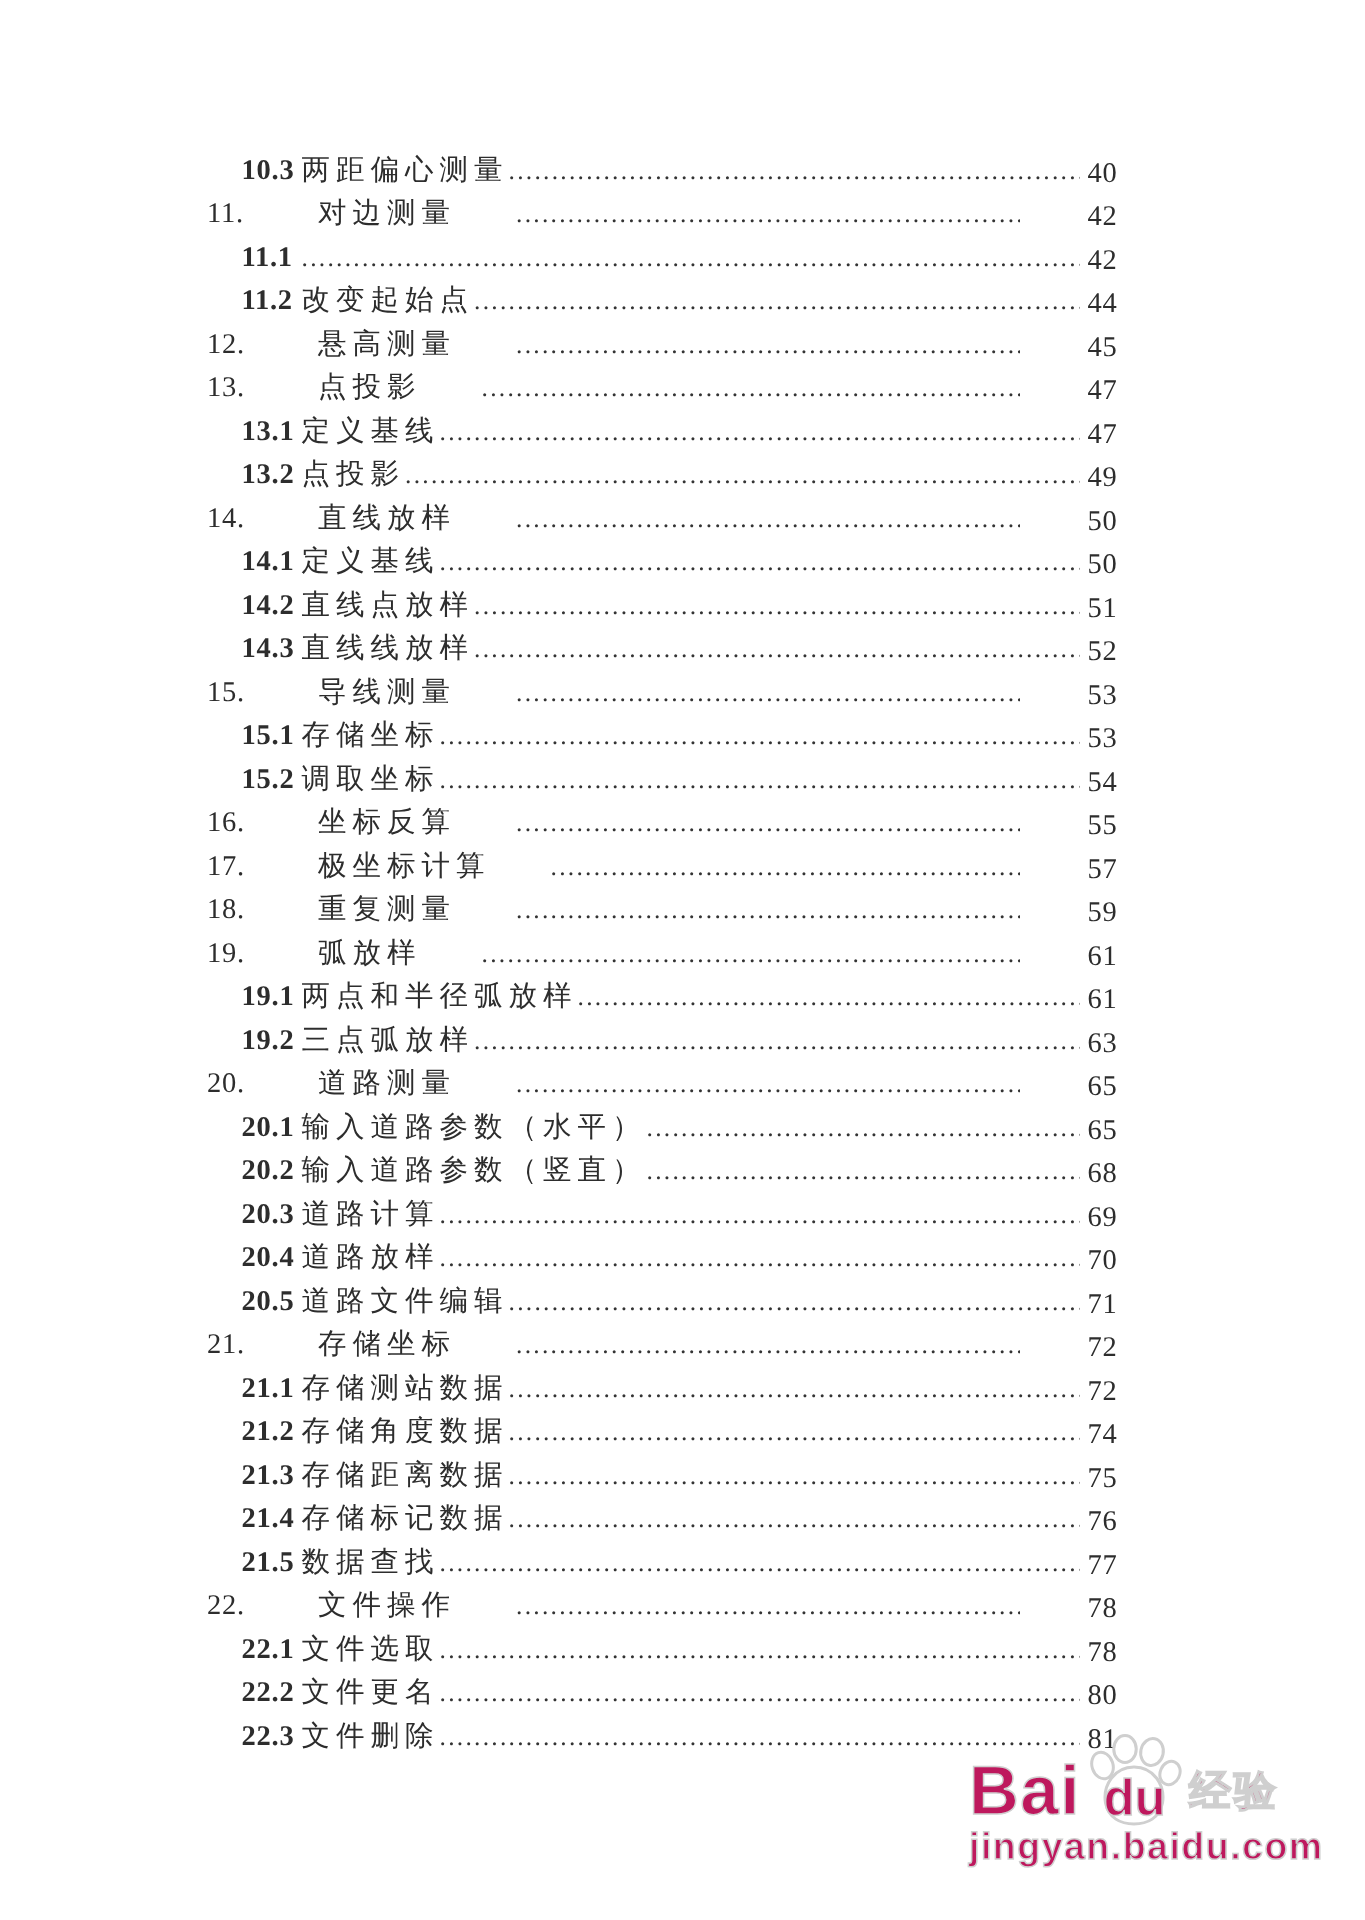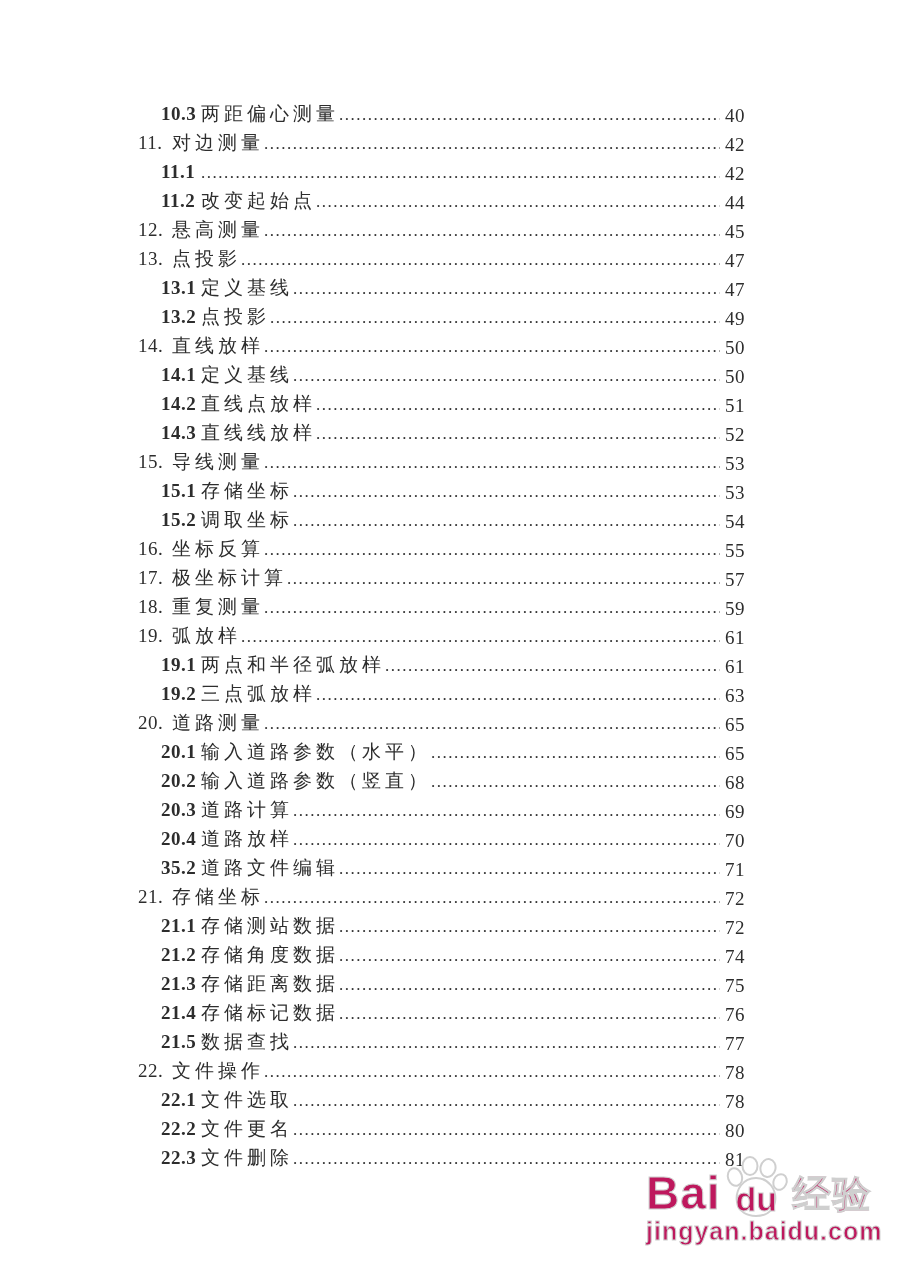--- a/index.html
+++ b/index.html
@@ -21,21 +21,21 @@
     color: #2d2d2d;
   }
   .toc-row {
     display: flex;
     align-items: baseline;
     height: 29px;
     line-height: 29px;
     font-size: 19px;
     white-space: nowrap;
   }
-  .toc-row.level-1 { padding-left: 3px; }
+  .toc-row.level-1 { padding-left: 3px; gap: 40px; }
   .toc-row.level-2 { padding-left: 26px; }
   .toc-num {
     flex: 0 0 auto;
     letter-spacing: 0.5px;
   }
   .toc-row.level-1 .toc-num { width: 34px; }
   .toc-row.level-2 .toc-num { width: 40px; font-weight: bold; }
   .toc-title {
     flex: 0 0 auto;
     letter-spacing: 4px;
@@ -82,21 +82,21 @@
     margin: 0 2px;
   }
   .paw-wrap svg { position: absolute; left: 0; top: -4px; }
   .wm-du {
     position: absolute;
     left: 13px; bottom: 0px;
     font-size: 34px;
     line-height: 34px;
   }
   .wm-jingyan {
-    font-size: 38px;
+    font-size: 28px;
     line-height: 44px;
     letter-spacing: 2px;
     margin-left: 4px;
   }
   .wm-line2 {
     margin-top: 1px;
     font-size: 25px;
     letter-spacing: 1px;
   }
 </style>
@@ -255,21 +255,21 @@
       <span class="toc-dots">................................................................................................................................................................</span>
       <span class="toc-page">69</span>
     </div>
       <div class="toc-row level-2">
       <span class="toc-num">20.4</span>
       <span class="toc-title">道路放样</span>
       <span class="toc-dots">................................................................................................................................................................</span>
       <span class="toc-page">70</span>
     </div>
       <div class="toc-row level-2">
-      <span class="toc-num">35.2</span>
+      <span class="toc-num">20.5</span>
       <span class="toc-title">道路文件编辑</span>
       <span class="toc-dots">................................................................................................................................................................</span>
       <span class="toc-page">71</span>
     </div>
       <div class="toc-row level-1">
       <span class="toc-num">21.</span>
       <span class="toc-title">存储坐标</span>
       <span class="toc-dots">................................................................................................................................................................</span>
       <span class="toc-page">72</span>
     </div>

